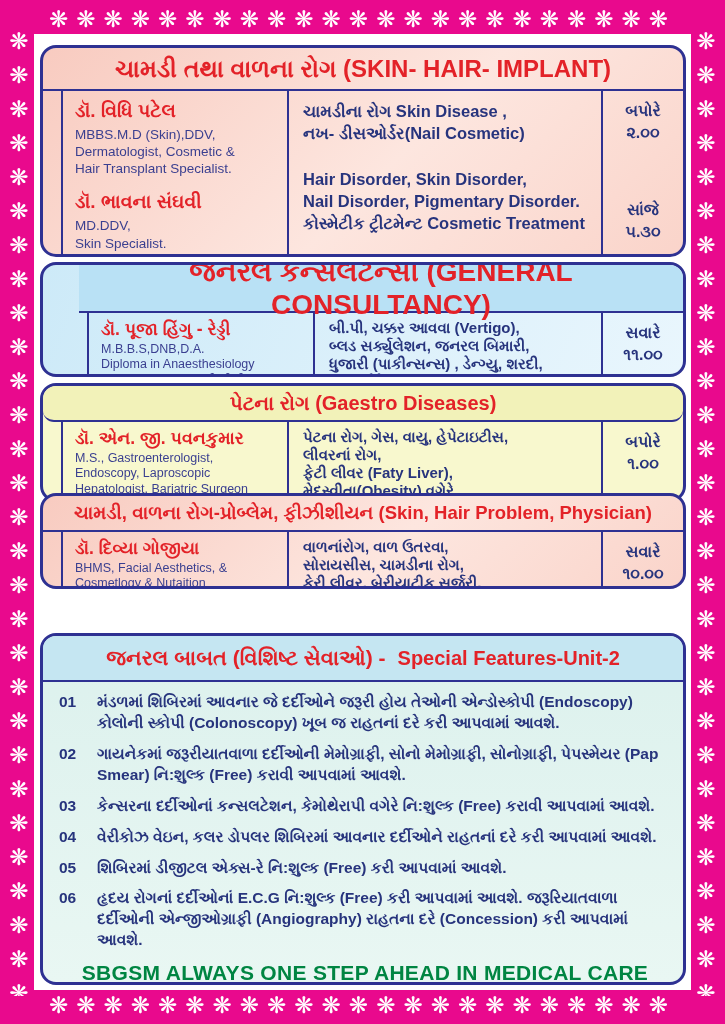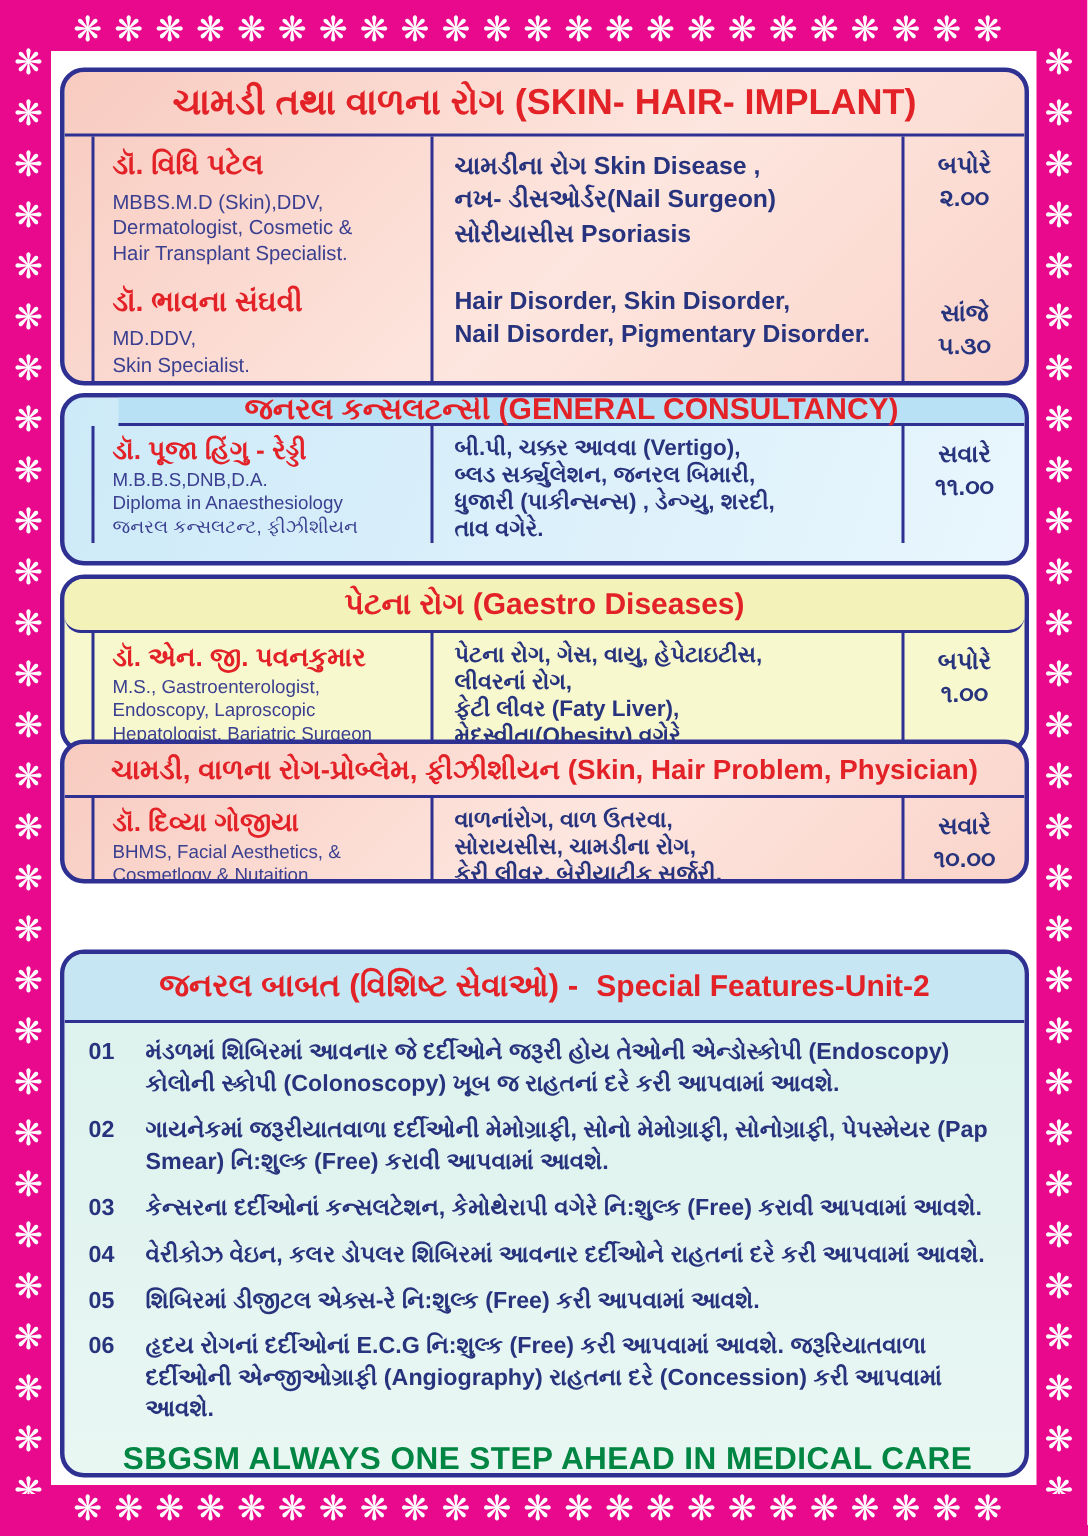--- a/index.html
+++ b/index.html
@@ -31,28 +31,28 @@
   .s2 { top:228px; height:115px; background:linear-gradient(110deg,#CDEAF8 0%,#E9F6FD 100%); }
   .s3 { top:349px; height:119px; background:#F8F8CE; }
   .s4 { top:459px; height:96px; background:linear-gradient(135deg,#F8CBC0 0%,#FDE6DF 55%,#FAD4CA 100%); }
   .s5 { top:599px; height:352px; background:linear-gradient(180deg,#DCF1ED 0%,#E9F7F3 100%); }
   .box-header {
     display:flex; align-items:center; justify-content:center;
     font-weight:bold; color:#E32228; border-bottom:2px solid #2E3192;
     text-align:center;
   }
   .s1 .box-header { height:43px; font-size:24px; }
-  .s2 .box-header { height:19px; font-size:20px; background:#B9E1F5;margin-left:36px; }
+  .s2 .box-header { height:48px; font-size:28px; background:#B9E1F5;margin-left:36px; }
   .s3 .box-header { height:36px; font-size:20px; background:#F2F2B9;border-radius:11px; }
   .s4 .box-header { height:36px; font-size:18.5px; }
   .s5 .box-header { height:46px; font-size:21px; background:#C5E6F2; gap:12px; }
   .s5 .box-header .hdr-en { font-size:20px; }
   .box-body { display:grid; grid-template-columns:18px 226px 1fr 82px; }
   .s1 .box-body { height:160px; }
-  .s2 .box-body { height:71px; }
+  .s2 .box-body { height:71px;margin-left:26px; }
   .s3 .box-body { height:75px; }
   .s4 .box-body { height:76px; }
   .col-doctors, .col-diseases, .col-times { border-left:2px solid #2E3192; }
   .col-doctors { padding:9px 6px 0 12px; }
   .doc-name { color:#E32228; font-weight:bold; font-size:19px; margin-bottom:4px; }
   .doc-cred { color:#3A3F90; font-size:13.5px; line-height:1.27; }
   .doctor + .doctor { margin-top:14px; }
   .s2 .doc-name, .s3 .doc-name, .s4 .doc-name { font-size:17.5px; margin-bottom:2px; }
   .s2 .doc-cred, .s3 .doc-cred, .s4 .doc-cred { font-size:12.5px; line-height:1.22; }
   .s2 .col-doctors, .s3 .col-doctors, .s4 .col-doctors { padding-top:6px; }
@@ -93,26 +93,26 @@
           <div class="doctor">
             <div class="doc-name">ડૉ. ભાવના સંઘવી</div>
             <div class="doc-cred">MD.DDV,</div>
             <div class="doc-cred">Skin Specialist.</div>
             <div class="doc-cred">Cosmetic Treatment.</div>
           </div>
         </div>
         <div class="col-diseases">
           <div class="dis-block">
             <div>ચામડીના રોગ Skin Disease ,</div>
-            <div>નખ- ડીસઓર્ડર(Nail Surgeon)</div>
-            <div>સોરીયાસીસ Psoriasis</div>
+            <div>નખ- ડીસઓર્ડર(Nail Cosmetic)</div>
           </div>
           <div class="dis-block">
             <div>Hair Disorder, Skin Disorder,</div>
             <div>Nail Disorder, Pigmentary Disorder.</div>
+            <div>કોસ્મેટીક ટ્રીટમેન્ટ Cosmetic Treatment</div>
           </div>
         </div>
         <div class="col-times">
           <div class="time-block">
             <div>બપોરે</div>
             <div>૨.૦૦</div>
           </div>
           <div class="time-block">
             <div>સાંજે</div>
             <div>૫.૩૦</div>

